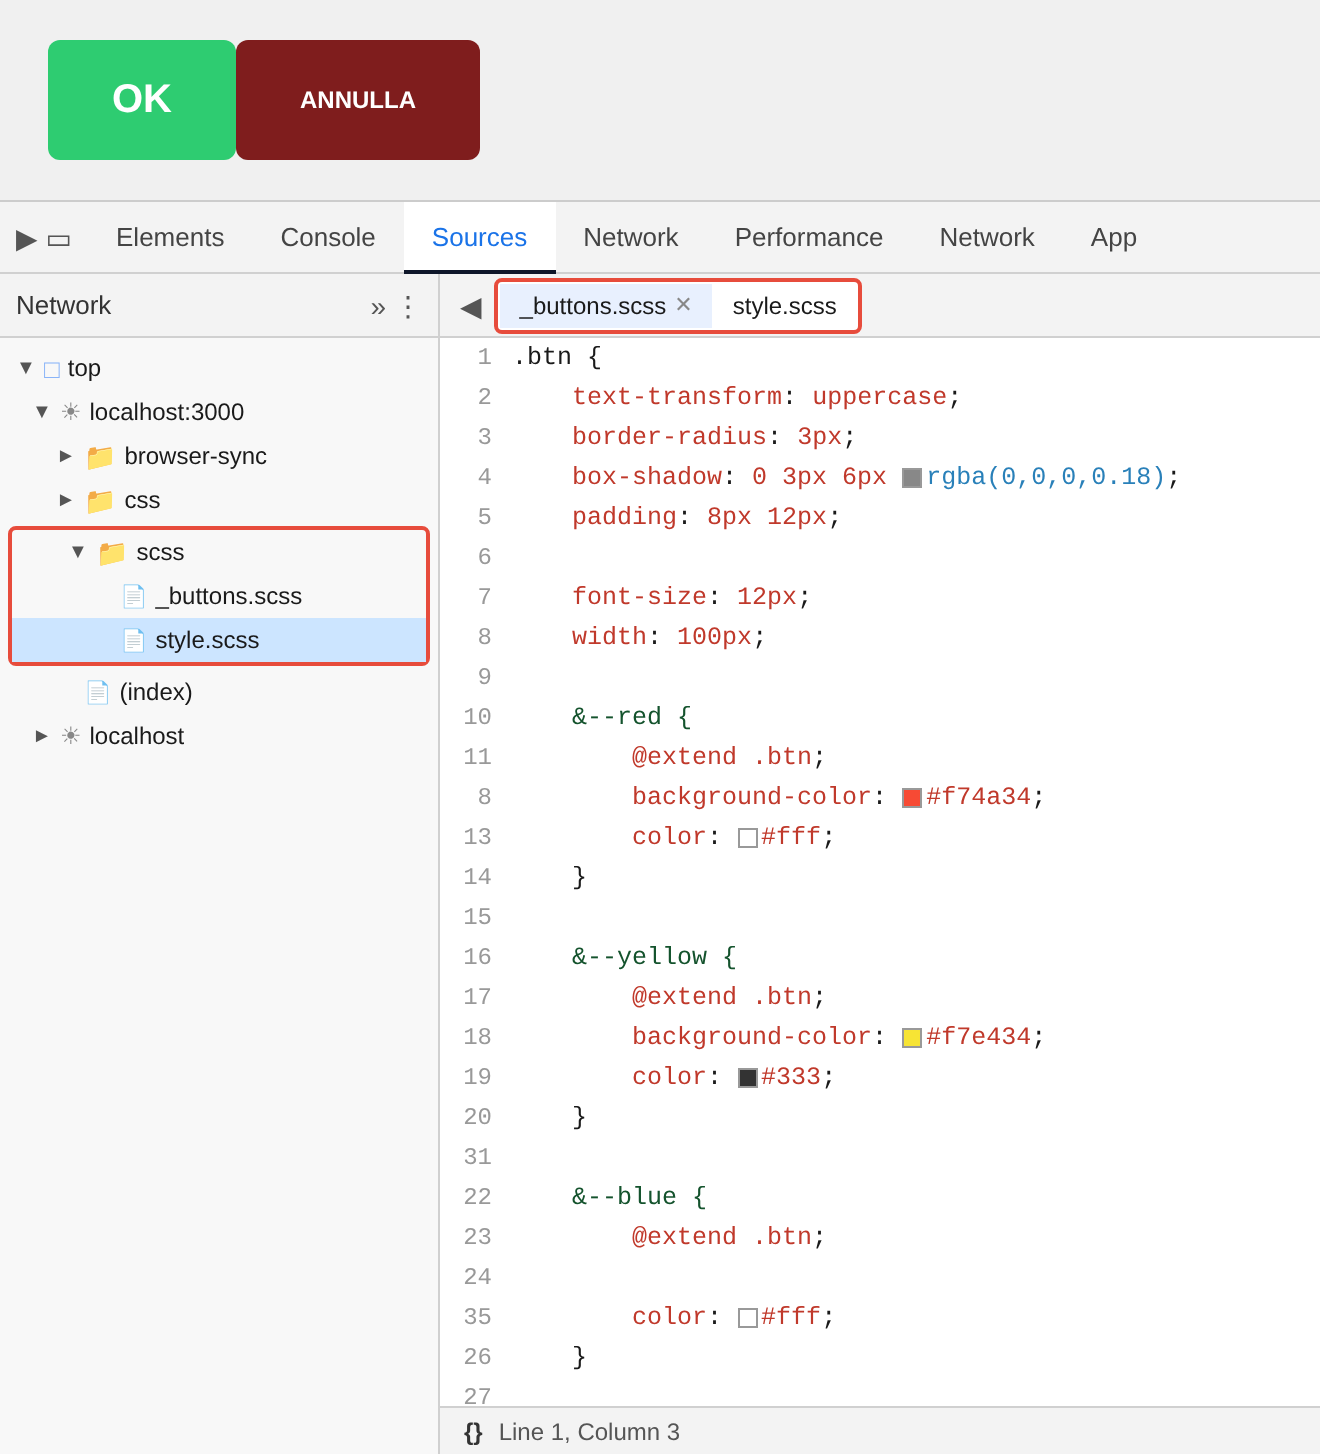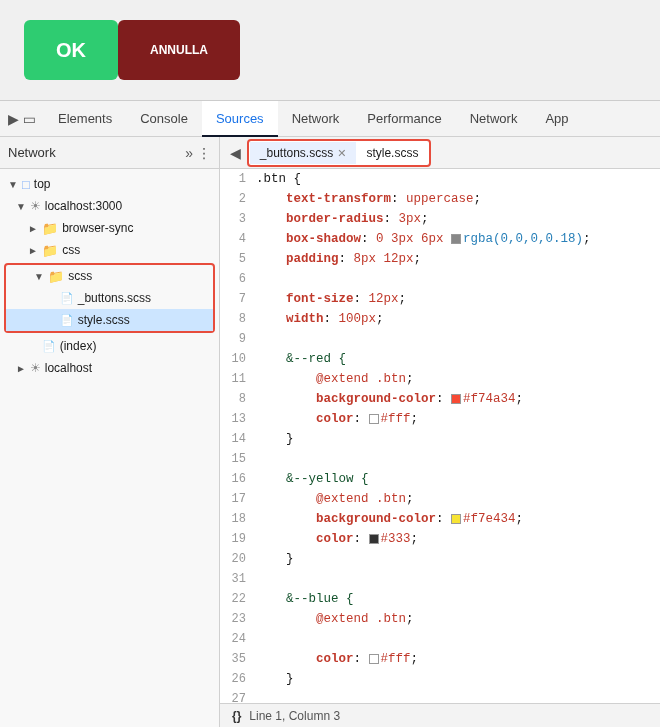--- a/index.html
+++ b/index.html
@@ -222,21 +222,21 @@
       padding-right: 10px;
       color: #999;
       font-size: 12px;
       user-select: none;
       flex-shrink: 0;
     }
     .line-content { white-space: pre; color: #1a1a1a; }
 
     
     .c-selector { color: #1a1a1a; }
-    .c-property { color: #c0392b; font-weight: bold; }
+    .c-property { color: #c0392b; }
     .c-value { color: #c0392b; }
     .c-fn { color: #2980b9; }
     .c-brace { color: #1a1a1a; }
     .c-nest { color: #14532d; }
     .c-extend { color: #c0392b; }
 
     
     .swatch {
       display: inline-block;
       width: 10px;

